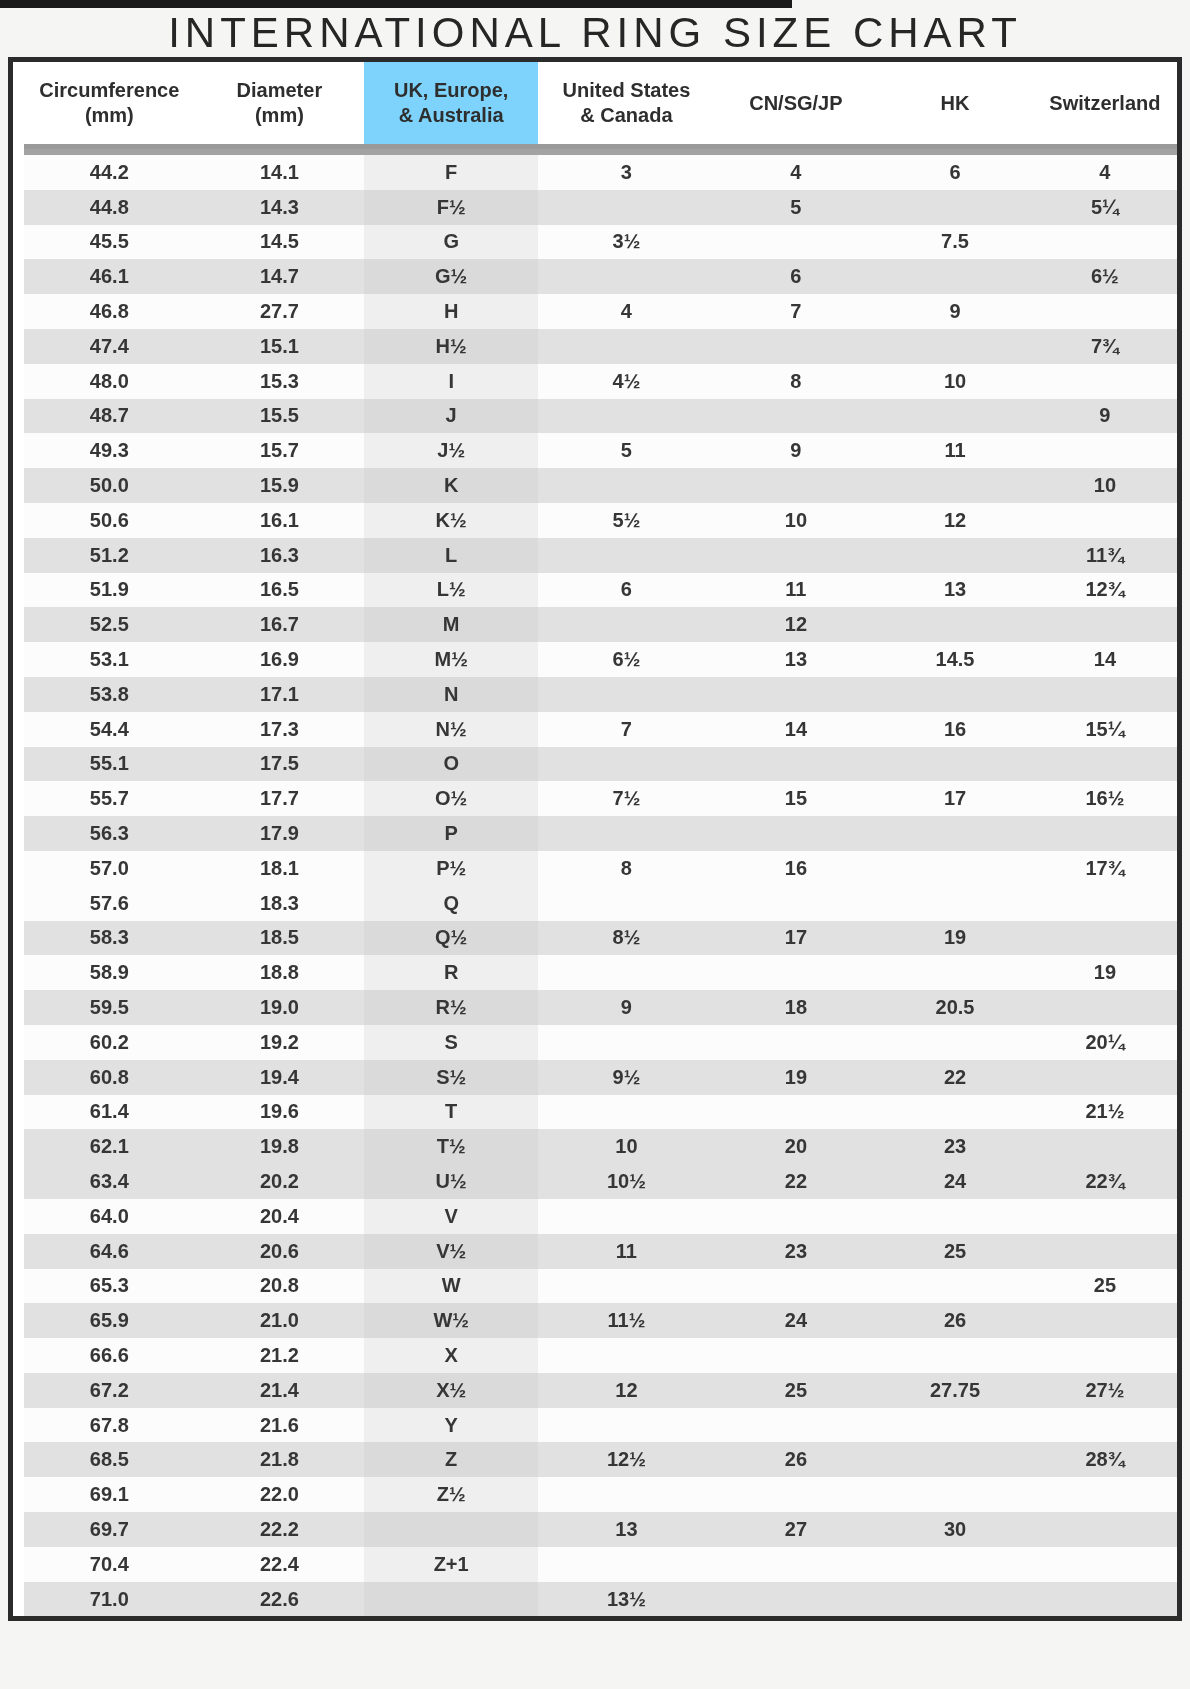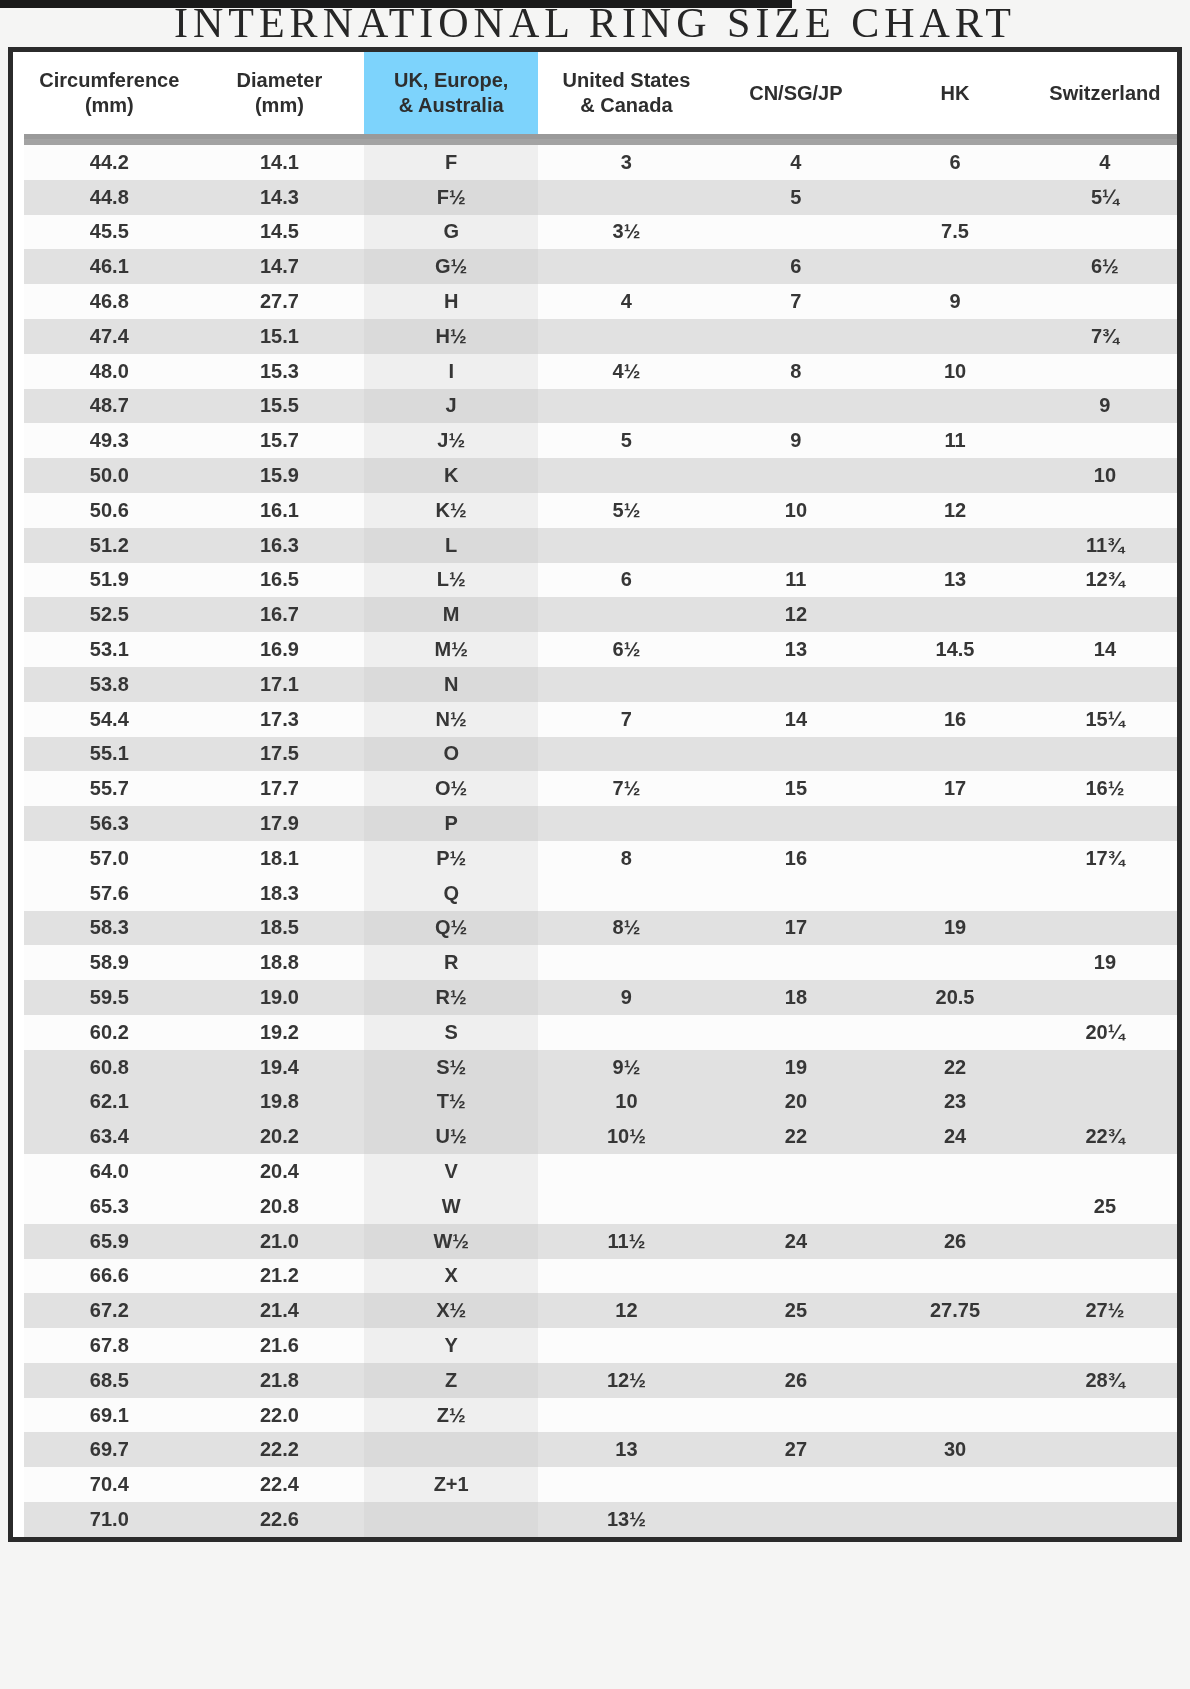--- a/index.html
+++ b/index.html
@@ -7,23 +7,23 @@
     width:1190px;height:1689px;
     background:#f5f5f4;
     font-family:"Liberation Sans",sans-serif;
     position:relative;overflow:hidden;
   }
   .top-bar{
     position:absolute;top:0;left:0;
     width:792px;height:8px;background:#1a1a1a;
   }
   .title{
-    height:46px;
+    padding-top:10px;height:46px;
     display:flex;align-items:center;justify-content:center;
-    font-family:Liberation Serif, serif;
+    font-family:Liberation Sans, sans-serif;
     font-size:42px;letter-spacing:5px;font-weight:500;
     color:#262626;white-space:nowrap;
   }
   .table-wrap{
     margin:1px 8px 0 8px;
     border:5px solid #2b2b2b;
     background:#ffffff;
   }
   table{
     width:100%;
@@ -323,20 +323,29 @@
         </tr>
         <tr class="even">
           <td>60.8</td>
           <td>19.4</td>
           <td class="uk">S½</td>
           <td>9½</td>
           <td>19</td>
           <td>22</td>
           <td></td>
         </tr>
+        <tr class="odd">
+          <td>61.4</td>
+          <td>19.6</td>
+          <td class="uk">T</td>
+          <td></td>
+          <td></td>
+          <td></td>
+          <td>21½</td>
+        </tr>
         <tr class="even">
           <td>62.1</td>
           <td>19.8</td>
           <td class="uk">T½</td>
           <td>10</td>
           <td>20</td>
           <td>23</td>
           <td></td>
         </tr>
         <tr class="even">
@@ -350,20 +359,29 @@
         </tr>
         <tr class="odd">
           <td>64.0</td>
           <td>20.4</td>
           <td class="uk">V</td>
           <td></td>
           <td></td>
           <td></td>
           <td></td>
         </tr>
+        <tr class="even">
+          <td>64.6</td>
+          <td>20.6</td>
+          <td class="uk">V½</td>
+          <td>11</td>
+          <td>23</td>
+          <td>25</td>
+          <td></td>
+        </tr>
         <tr class="odd">
           <td>65.3</td>
           <td>20.8</td>
           <td class="uk">W</td>
           <td></td>
           <td></td>
           <td></td>
           <td>25</td>
         </tr>
         <tr class="even">

